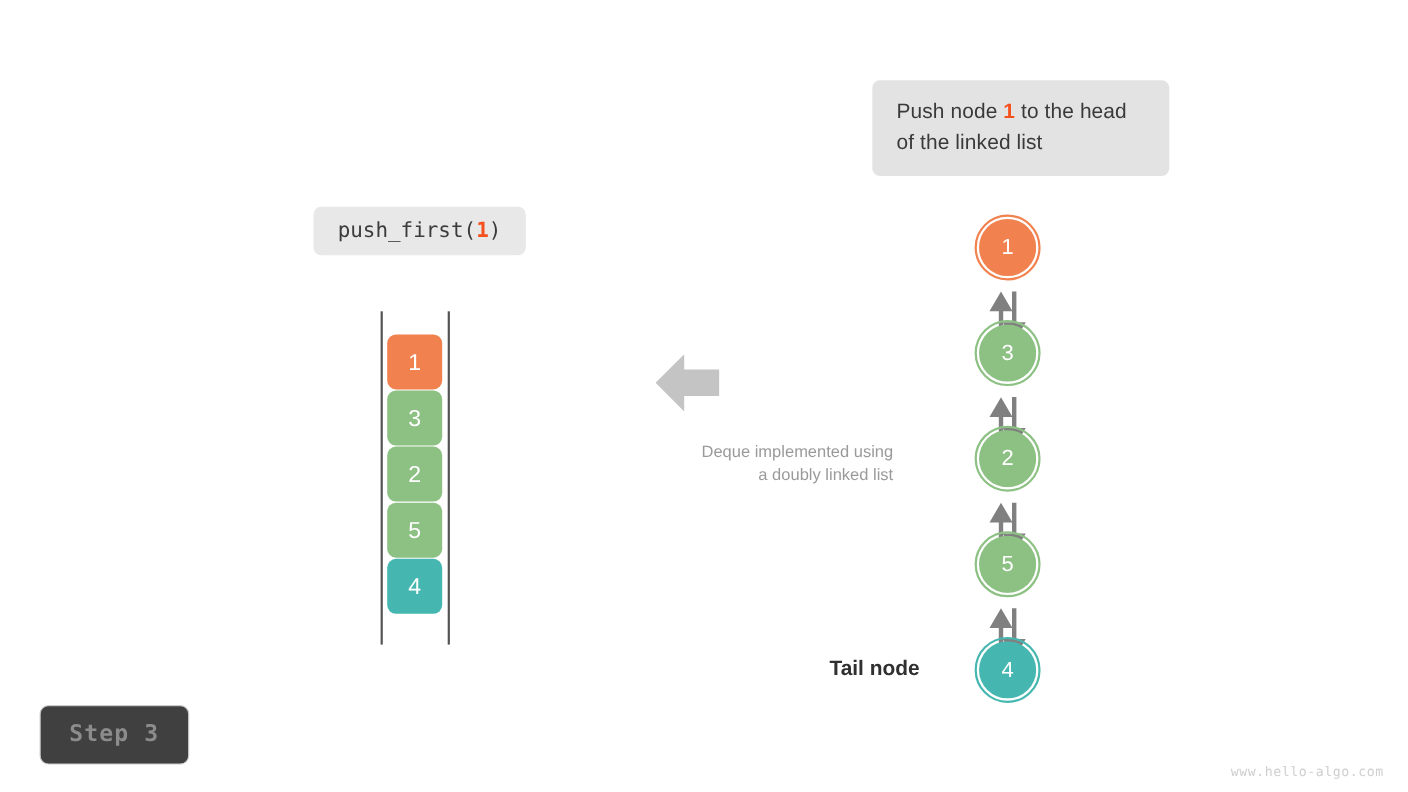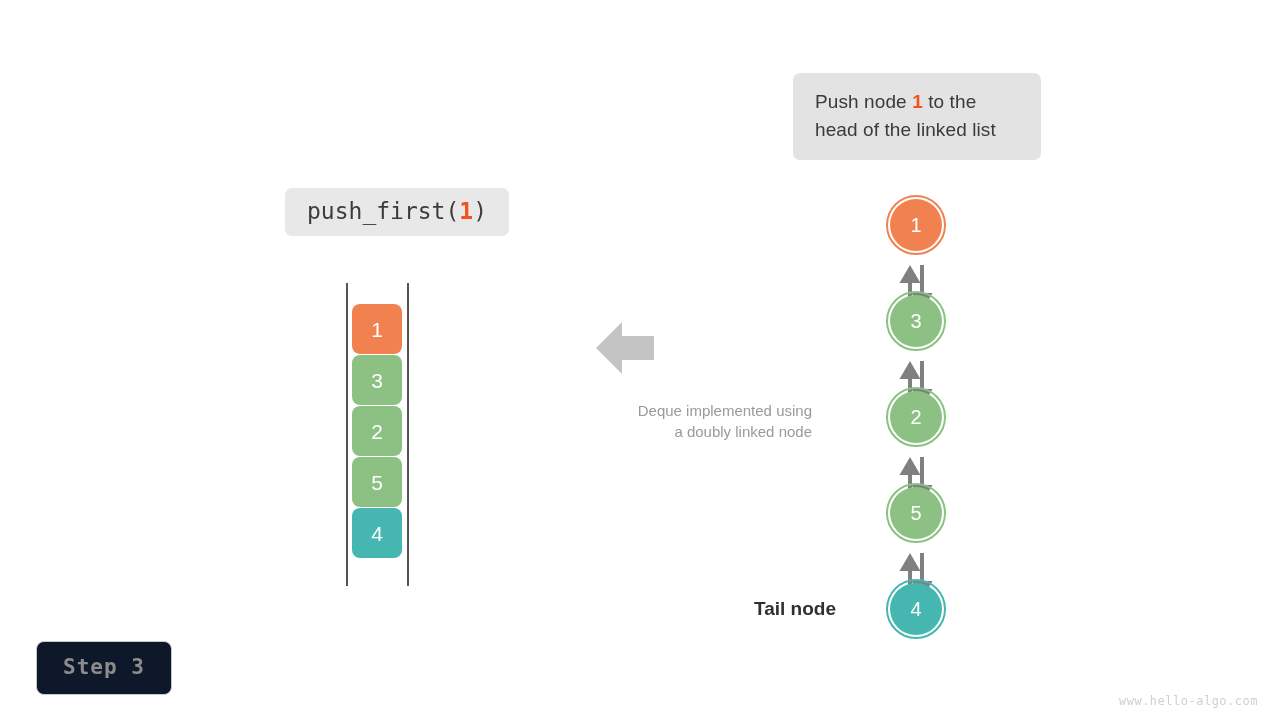--- a/index.html
+++ b/index.html
@@ -17,21 +17,21 @@
   .stage {
     position: absolute;
     inset: 0;
   }
 
   
   .callout {
     position: absolute;
     left: 793px;
     top: 73px;
-    width: 248px;
+    width: 270px;
     box-sizing: border-box;
     padding: 15px 22px 17px 22px;
     background: #e3e3e3;
     border-radius: 7px;
     color: #3a3a3a;
     font-size: 19px;
     line-height: 1.45;
     letter-spacing: 0.1px;
   }
   .hl-orange {
@@ -41,21 +41,21 @@
 
   
   .op-chip {
     position: absolute;
     left: 285px;
     top: 188px;
     padding: 10px 22px 12px 22px;
     background: #e8e8e8;
     border-radius: 7px;
     font-family: "DejaVu Sans Mono", monospace;
-    font-size: 23px;
+    font-size: 19px;
     color: #3c3c3c;
     letter-spacing: 0px;
     white-space: nowrap;
   }
 
   
   .stack-wrap {
     position: absolute;
     left: 340px;
     top: 283px;
@@ -165,21 +165,21 @@
   .label-tail { left: 628px; top: 598px; width: 208px; }
 
   
   .step-badge {
     position: absolute;
     left: 36px;
     top: 641px;
     padding: 13px 26px 15px 26px;
     border: 1px solid #c9c9c9;
     border-radius: 8px;
-    background: #0f172a;
+    background: #404040;
     font-family: "DejaVu Sans Mono", monospace;
     font-weight: bold;
     font-size: 21px;
     color: #8c8c8c;
     letter-spacing: 1px;
   }
 
   
   .watermark {
     position: absolute;
@@ -217,21 +217,21 @@
   </div>
 
   <div class="big-arrow">
     <svg width="58" height="52" viewBox="0 0 58 52" aria-hidden="true">
       <polygon points="0,26 26,0 26,14 58,14 58,38 26,38 26,52" fill="#c4c4c4"></polygon>
     </svg>
   </div>
 
   <div class="caption">
     <div>Deque implemented using</div>
-    <div>a doubly linked node</div>
+    <div>a doubly linked list</div>
   </div>
 
   <div class="ll" id="linked-list">
       <div class="node" style="top: 9px; background: rgb(241, 130, 79); color: rgb(241, 130, 79);">
         <span style="color: rgb(255, 255, 255);">1</span>
       </div>
       <svg class="link" width="70" height="46" viewBox="0 0 70 46" style="top: 61px;">
         <path d="M25,46 L25,12 M25,4 L18,16 L32,16 Z" stroke="#808080" stroke-width="4" fill="#808080"></path>
         <path d="M37,0 L37,34 M37,42 L30,30 L44,30 Z" stroke="#808080" stroke-width="4" fill="#808080"></path>
       </svg>

